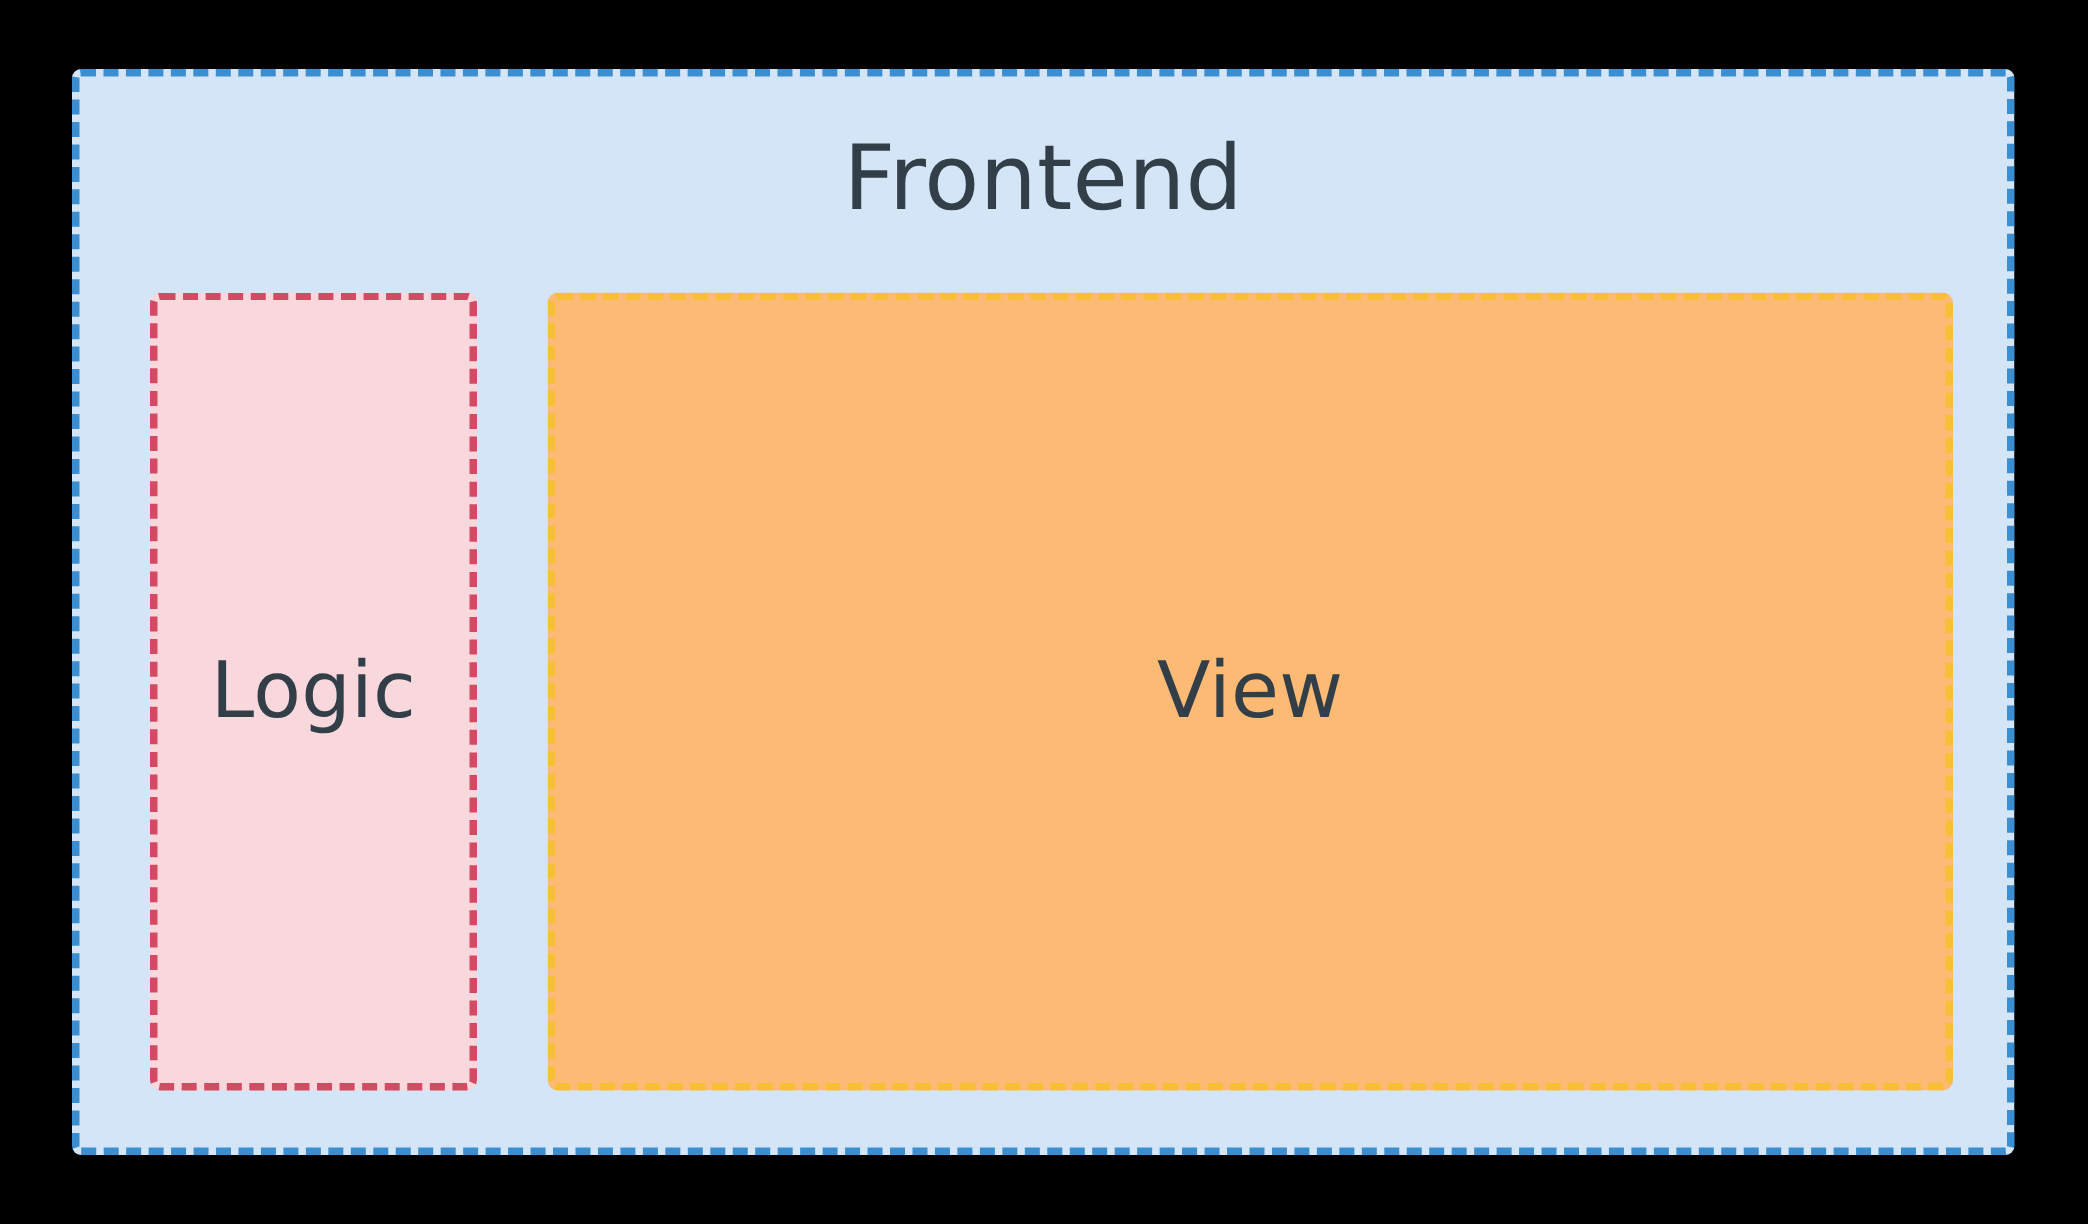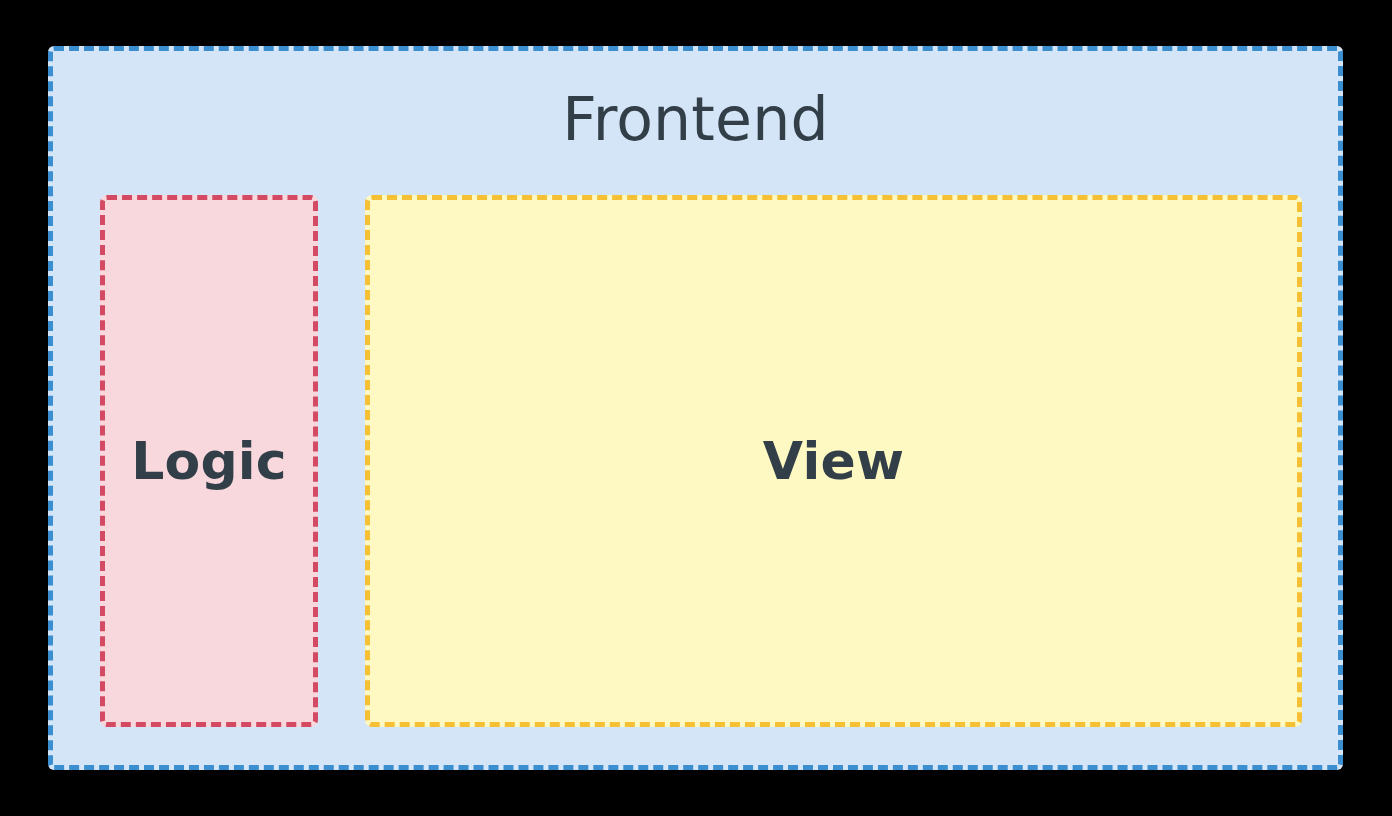--- a/index.html
+++ b/index.html
@@ -65,33 +65,33 @@
   }
 
   
   .view-box {
     position: absolute;
     left: 312px;
     top: 144px;
     width: 937px;
     height: 532px;
     box-sizing: border-box;
-    background: #fef9c3;
+    background: #fdba74;
     border: 5px dashed #f5c033;
     border-radius: 7px;
     display: flex;
     align-items: center;
     justify-content: center;
   }
 
   .box-label {
     font-size: 52px;
     line-height: 62px;
     color: #333f48;
-    font-weight: 700;
+    font-weight: 400;
     letter-spacing: 0.2px;
     white-space: nowrap;
     text-align: center;
   }
 </style>
 </head>
 <body>
 
 <div id="canvas">
 

